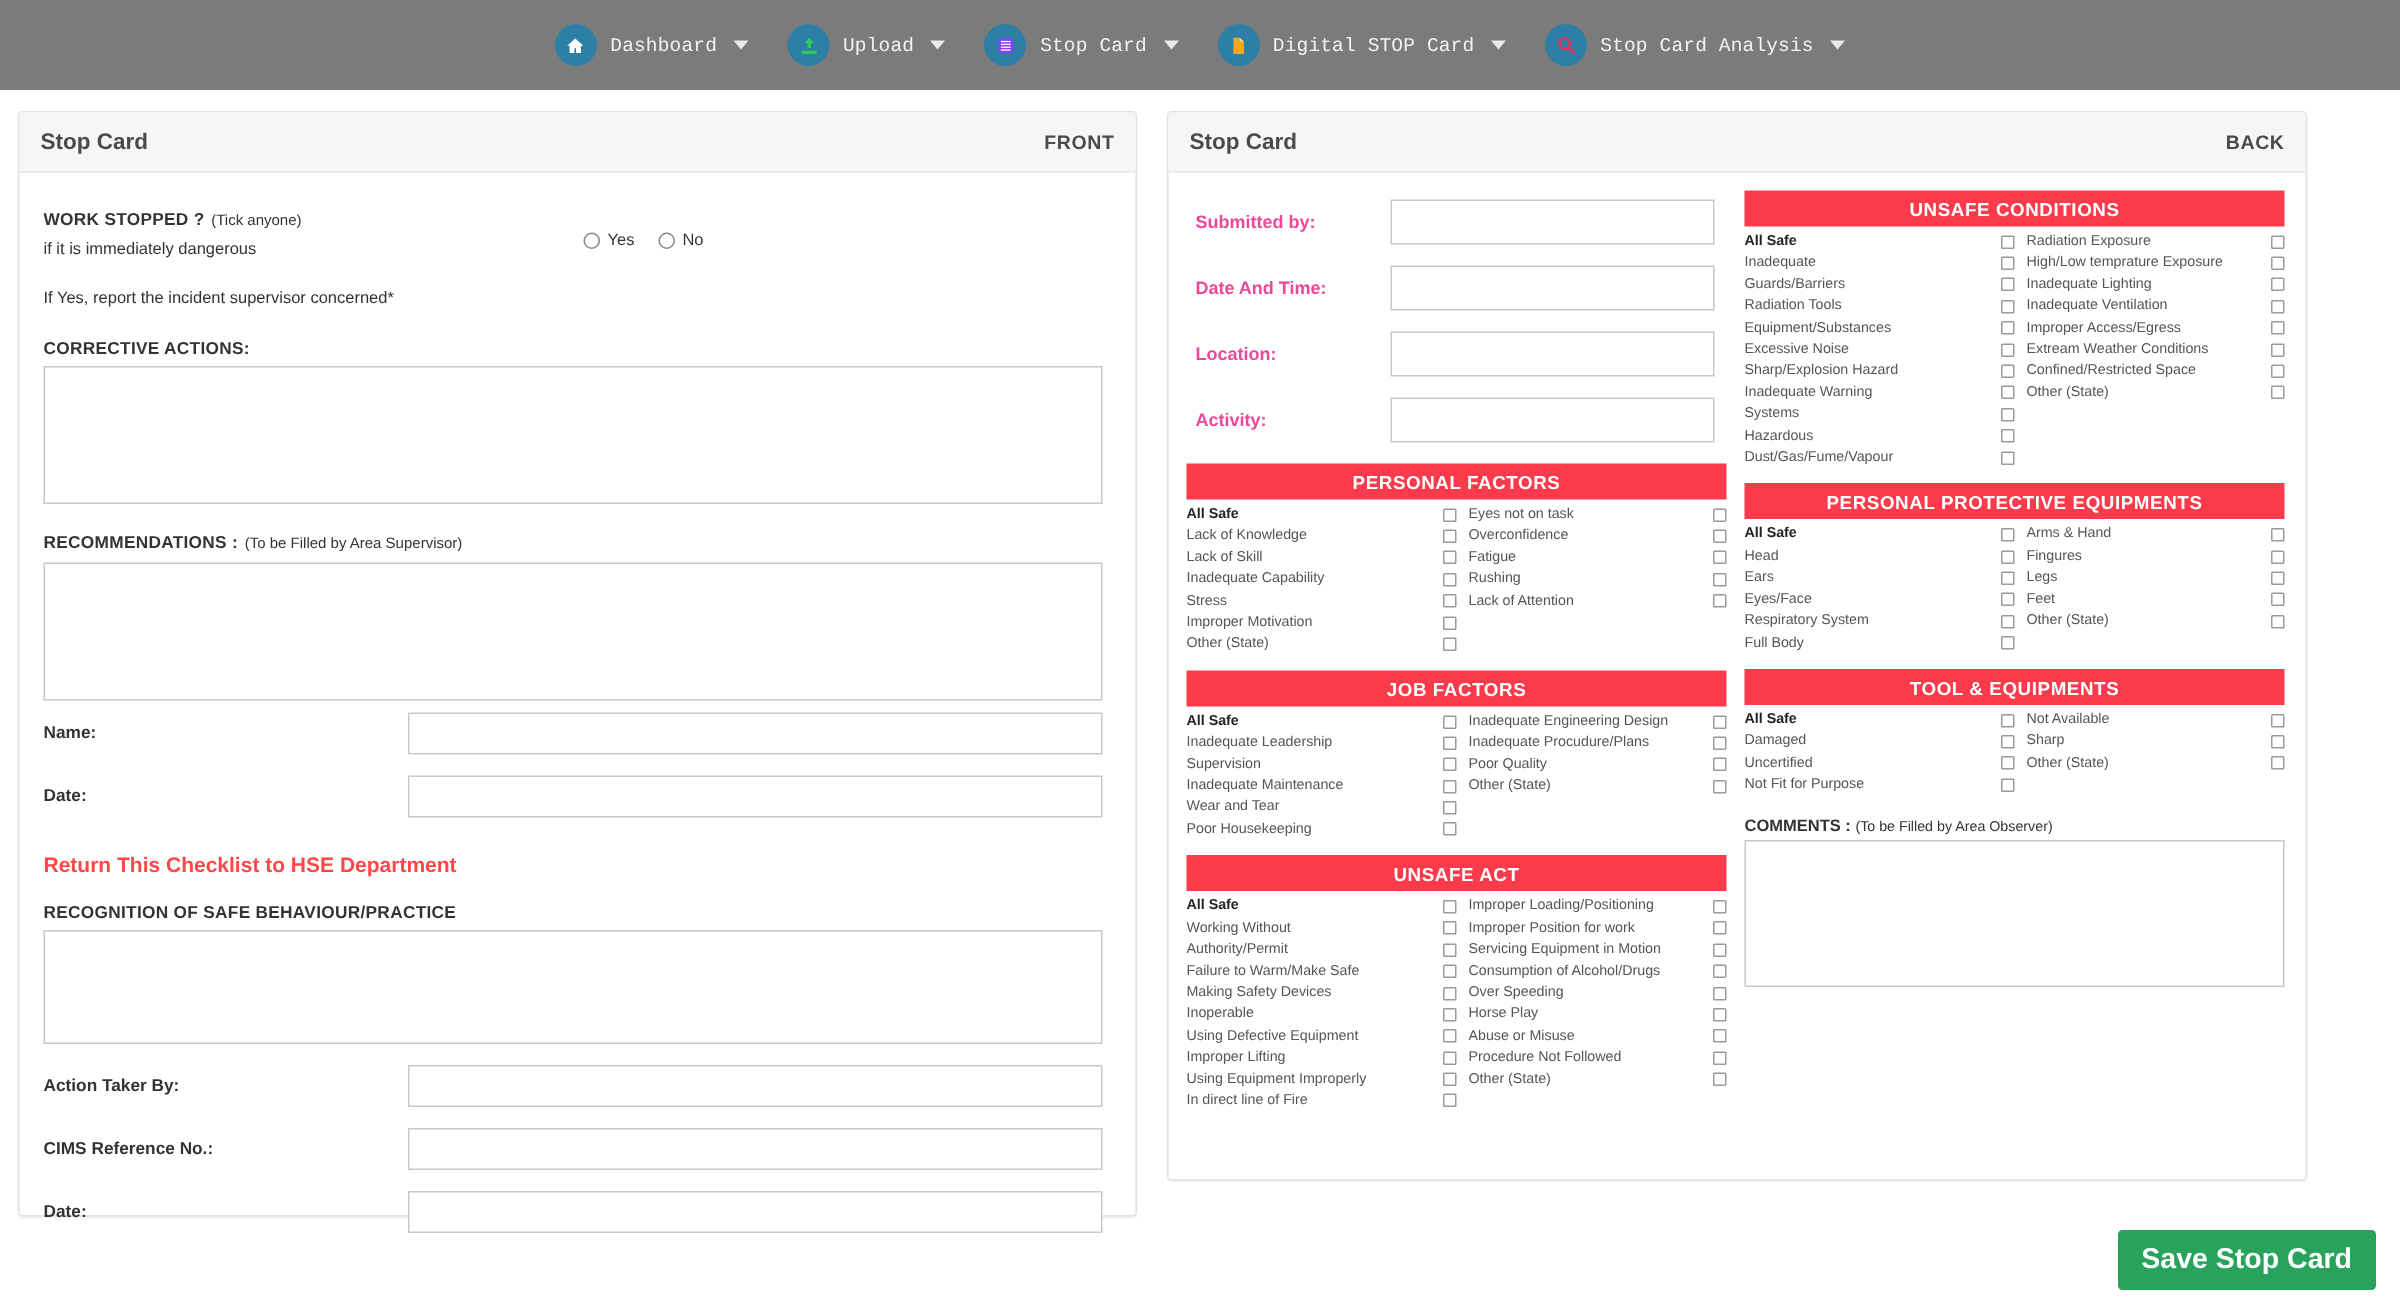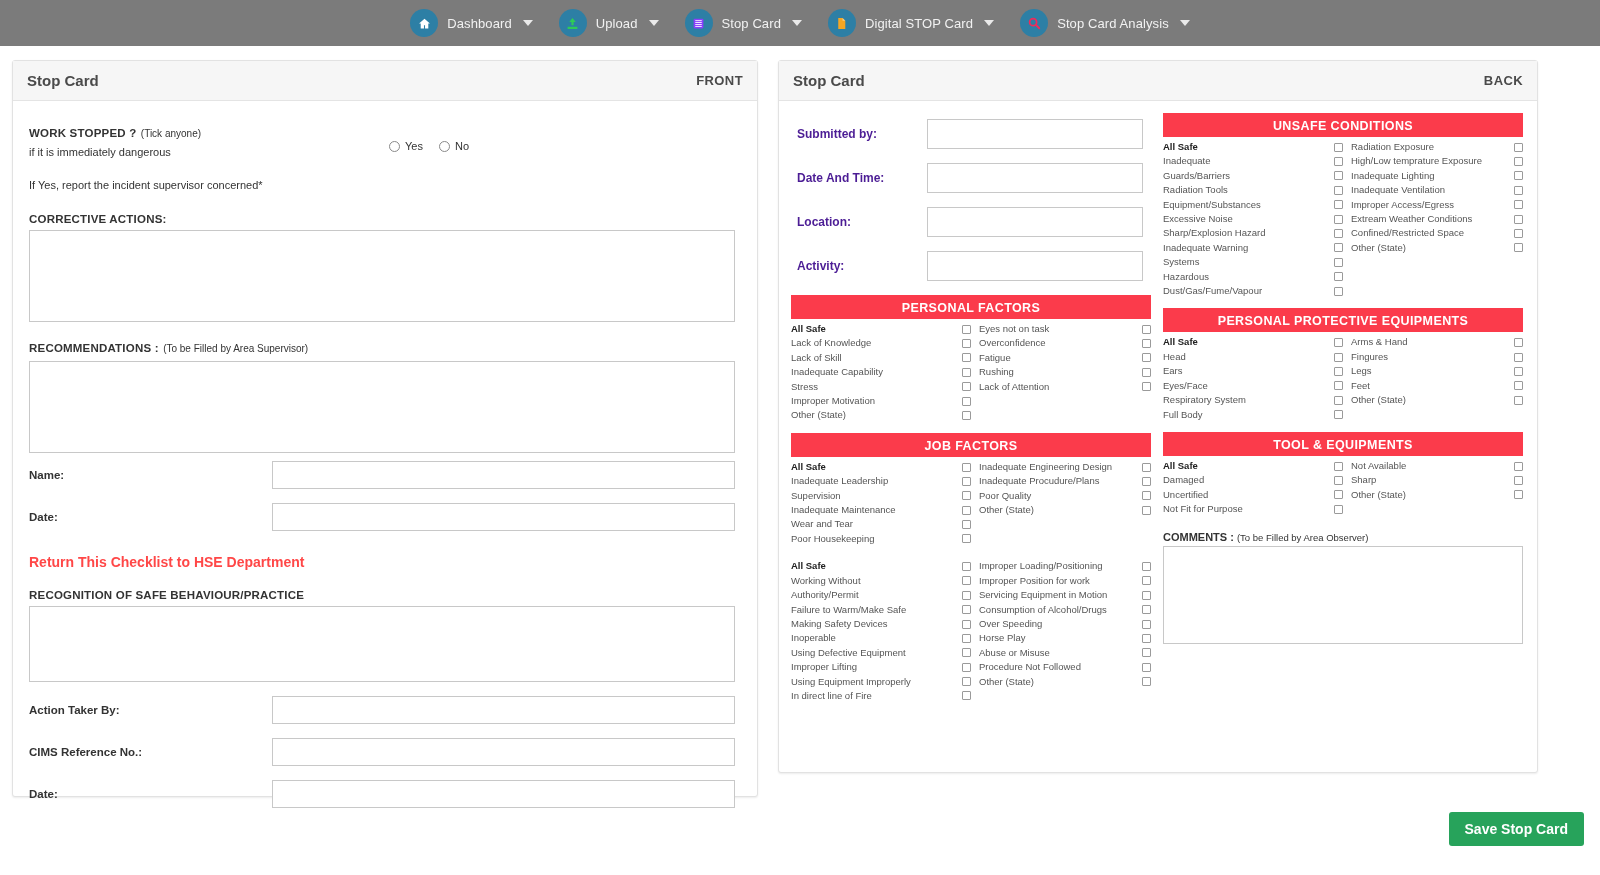--- a/index.html
+++ b/index.html
@@ -6,26 +6,27 @@
   html, body {
     margin: 0; padding: 0;
     width: 1600px; height: 875px;
     background: #ffffff;
     font-family: "Liberation Sans", sans-serif;
     overflow: hidden;
   }
 
   
   #topbar {
-    height: 46px;
+    height: 60px;
     background: #7b7b7b;
     display: flex;
     align-items: center;
     justify-content: center;
     gap: 26px;
+    font-family: Liberation Mono, monospace;
   }
   .nav-item { display: flex; align-items: center; gap: 9px; cursor: pointer; }
   .nav-icon {
     width: 28px; height: 28px; border-radius: 50%;
     background: #2d7fa5;
     display: flex; align-items: center; justify-content: center;
     flex: 0 0 auto;
   }
   .nav-label { color: #f2f2f2; font-size: 13px; letter-spacing: .1px; }
   .caret {
@@ -104,21 +105,21 @@
   .field-row .lbl-field { width: 246px; }
 
   .red-note { color: #ff4747; font-size: 14px; font-weight: bold; }
 
   
   #back-card { width: 760px; height: 713px; }
   #back-body { padding: 12px 14px 0 12px; display: flex; gap: 12px; }
   .back-col { width: 50%; }
 
   .meta-row { display: flex; align-items: center; margin-bottom: 14px; }
-  .meta-label { width: 130px; font-size: 12px; font-weight: bold; color: #4c1d95; }
+  .meta-label { width: 130px; font-size: 12px; font-weight: bold; color: #ec4899; }
   .meta-input {
     flex: 1; height: 30px;
     border: 1px solid #c8c8c8; background: #fff;
     font-family: "Liberation Sans", sans-serif; font-size: 12px;
     padding: 2px 6px;
   }
 
   .sec { margin-bottom: 10px; }
   .sec-head {
     background: #fb3b4b;
@@ -149,21 +150,21 @@
   .comments-label span { font-weight: normal; font-size: 9.5px; }
 
   
   #save-btn {
     position: absolute;
     right: 16px; bottom: 29px;
     background: #27a35b;
     color: #ffffff;
     border: none;
     font-family: "Liberation Sans", sans-serif;
-    font-size: 14px;
+    font-size: 19px;
     font-weight: bold;
     padding: 9px 16px;
     border-radius: 3px;
     cursor: pointer;
   }
 </style>
 </head>
 <body>
 
 <div id="topbar">
@@ -443,20 +444,21 @@
                   <div class="cbrow">
                     <span class="cb"></span>
                   </div>
                   <div class="cbrow"></div>
                   <div class="cbrow"></div>
                 </div>
               </div>
             </div>
           </div>
         <div id="sec-unsafe_act" class="sec">
+            <div class="sec-head">UNSAFE ACT</div>
             <div class="sec-body">
               <div class="sec-half left">
                 <div class="opt-names">
                   <div class="opt-name bold">All Safe</div>
                   <div class="opt-name">Working Without</div>
                   <div class="opt-name">Authority/Permit</div>
                   <div class="opt-name">Failure to Warm/Make Safe</div>
                   <div class="opt-name">Making Safety Devices</div>
                   <div class="opt-name">Inoperable</div>
                   <div class="opt-name">Using Defective Equipment</div>

